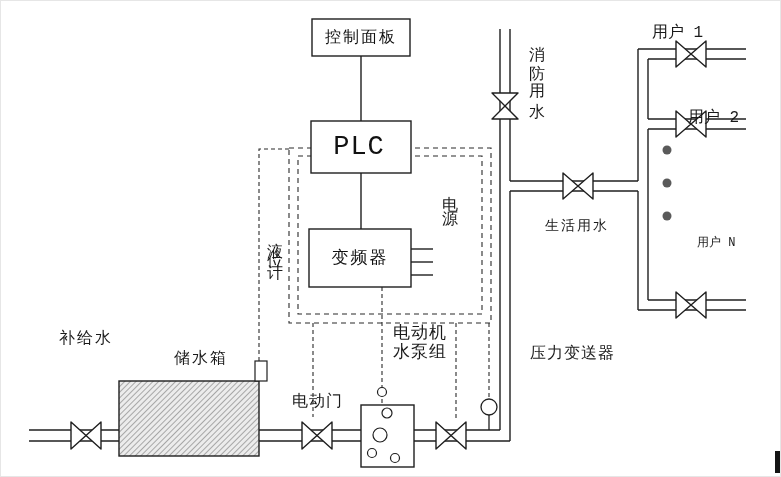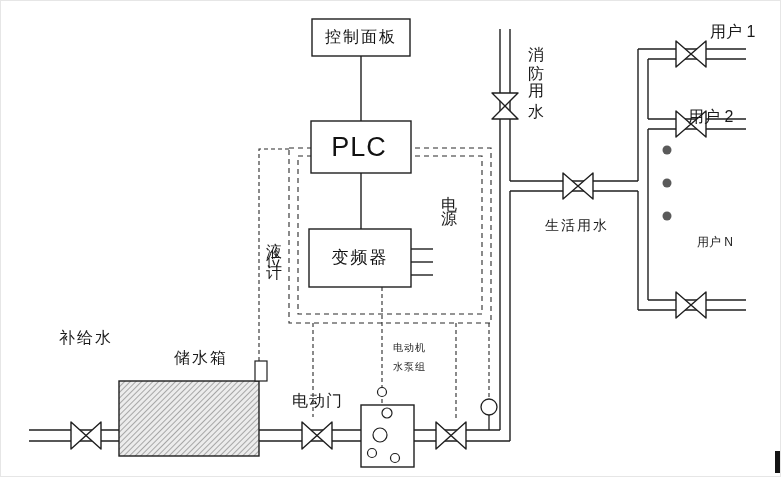--- a/index.html
+++ b/index.html
@@ -1,36 +1,36 @@
 <!DOCTYPE html>
 <html><head>
 <meta charset="utf-8">
 <style>
   *{margin:0;padding:0;box-sizing:border-box}
   html,body{background:#fff}
   .page{position:relative;width:781px;height:477px;background:#fff;overflow:hidden;
-        font-family:Liberation Sans, sans-serif;color:#1a1a1a;border:1px solid #e6e6e6}
+        font-family:Liberation Mono, monospace;color:#1a1a1a;border:1px solid #e6e6e6}
   .page svg{position:absolute;left:0;top:0}
   .lbl{position:absolute;white-space:nowrap;font-size:16px;color:#1a1a1a}
   .vert{writing-mode:vertical-rl;text-orientation:upright}
   .boxlbl{position:absolute;display:flex;align-items:center;justify-content:center;color:#111}
   #lbl-control{left:311px;top:18px;width:98px;height:37px;font-size:16px;letter-spacing:2px}
   #lbl-plc{left:310px;top:120px;width:96px;height:52px;font-size:27px;letter-spacing:1px}
   #lbl-inverter{left:308px;top:228px;width:102px;height:56px;font-size:17px;letter-spacing:2px}
   #lbl-power{left:437px;top:182px;letter-spacing:15px}
   #lbl-level{left:262px;top:228px;letter-spacing:11px}
   #lbl-fire{left:524px;top:32px;letter-spacing:19px}
   #lbl-domestic{left:544px;top:216px;font-size:14px;letter-spacing:2px}
-  #lbl-user1{left:709px;top:21px}
+  #lbl-user1{left:651px;top:21px}
   #lbl-user2{left:687px;top:106px}
   #lbl-usern{left:696px;top:233px;font-size:12px}
   #lbl-makeup{left:58px;top:327px;letter-spacing:2px}
   #lbl-tank{left:173px;top:347px;letter-spacing:2px}
   #lbl-door{left:291px;top:390px;letter-spacing:1px}
-  #lbl-motorpump{left:392px;top:337px;font-size:10px;line-height:19px;letter-spacing:1px}
+  #lbl-motorpump{left:392px;top:323px;font-size:17px;line-height:19px;letter-spacing:1px}
   #lbl-pressure{left:529px;top:342px;letter-spacing:1px}
 </style>
 </head>
 <body>
 
 <div class="page">
 
   <svg width="781" height="477" viewBox="0 0 781 477">
     <defs>
       <pattern id="hatch" width="4" height="4" patternUnits="userSpaceOnUse" patternTransform="rotate(45)">
@@ -173,14 +173,15 @@
   <div class="lbl" id="lbl-user1">用户 1</div>
   <div class="lbl" id="lbl-user2">用户 2</div>
   <div class="lbl" id="lbl-usern">用户 N</div>
   <div class="lbl" id="lbl-makeup">补给水</div>
   <div class="lbl" id="lbl-tank">储水箱</div>
   <div class="lbl" id="lbl-door">电动门</div>
   <div class="lbl" id="lbl-motorpump">
     <div>电动机</div>
     <div>水泵组</div>
   </div>
+  <div class="lbl" id="lbl-pressure">压力变送器</div>
 
 </div>
 
 </body></html>

